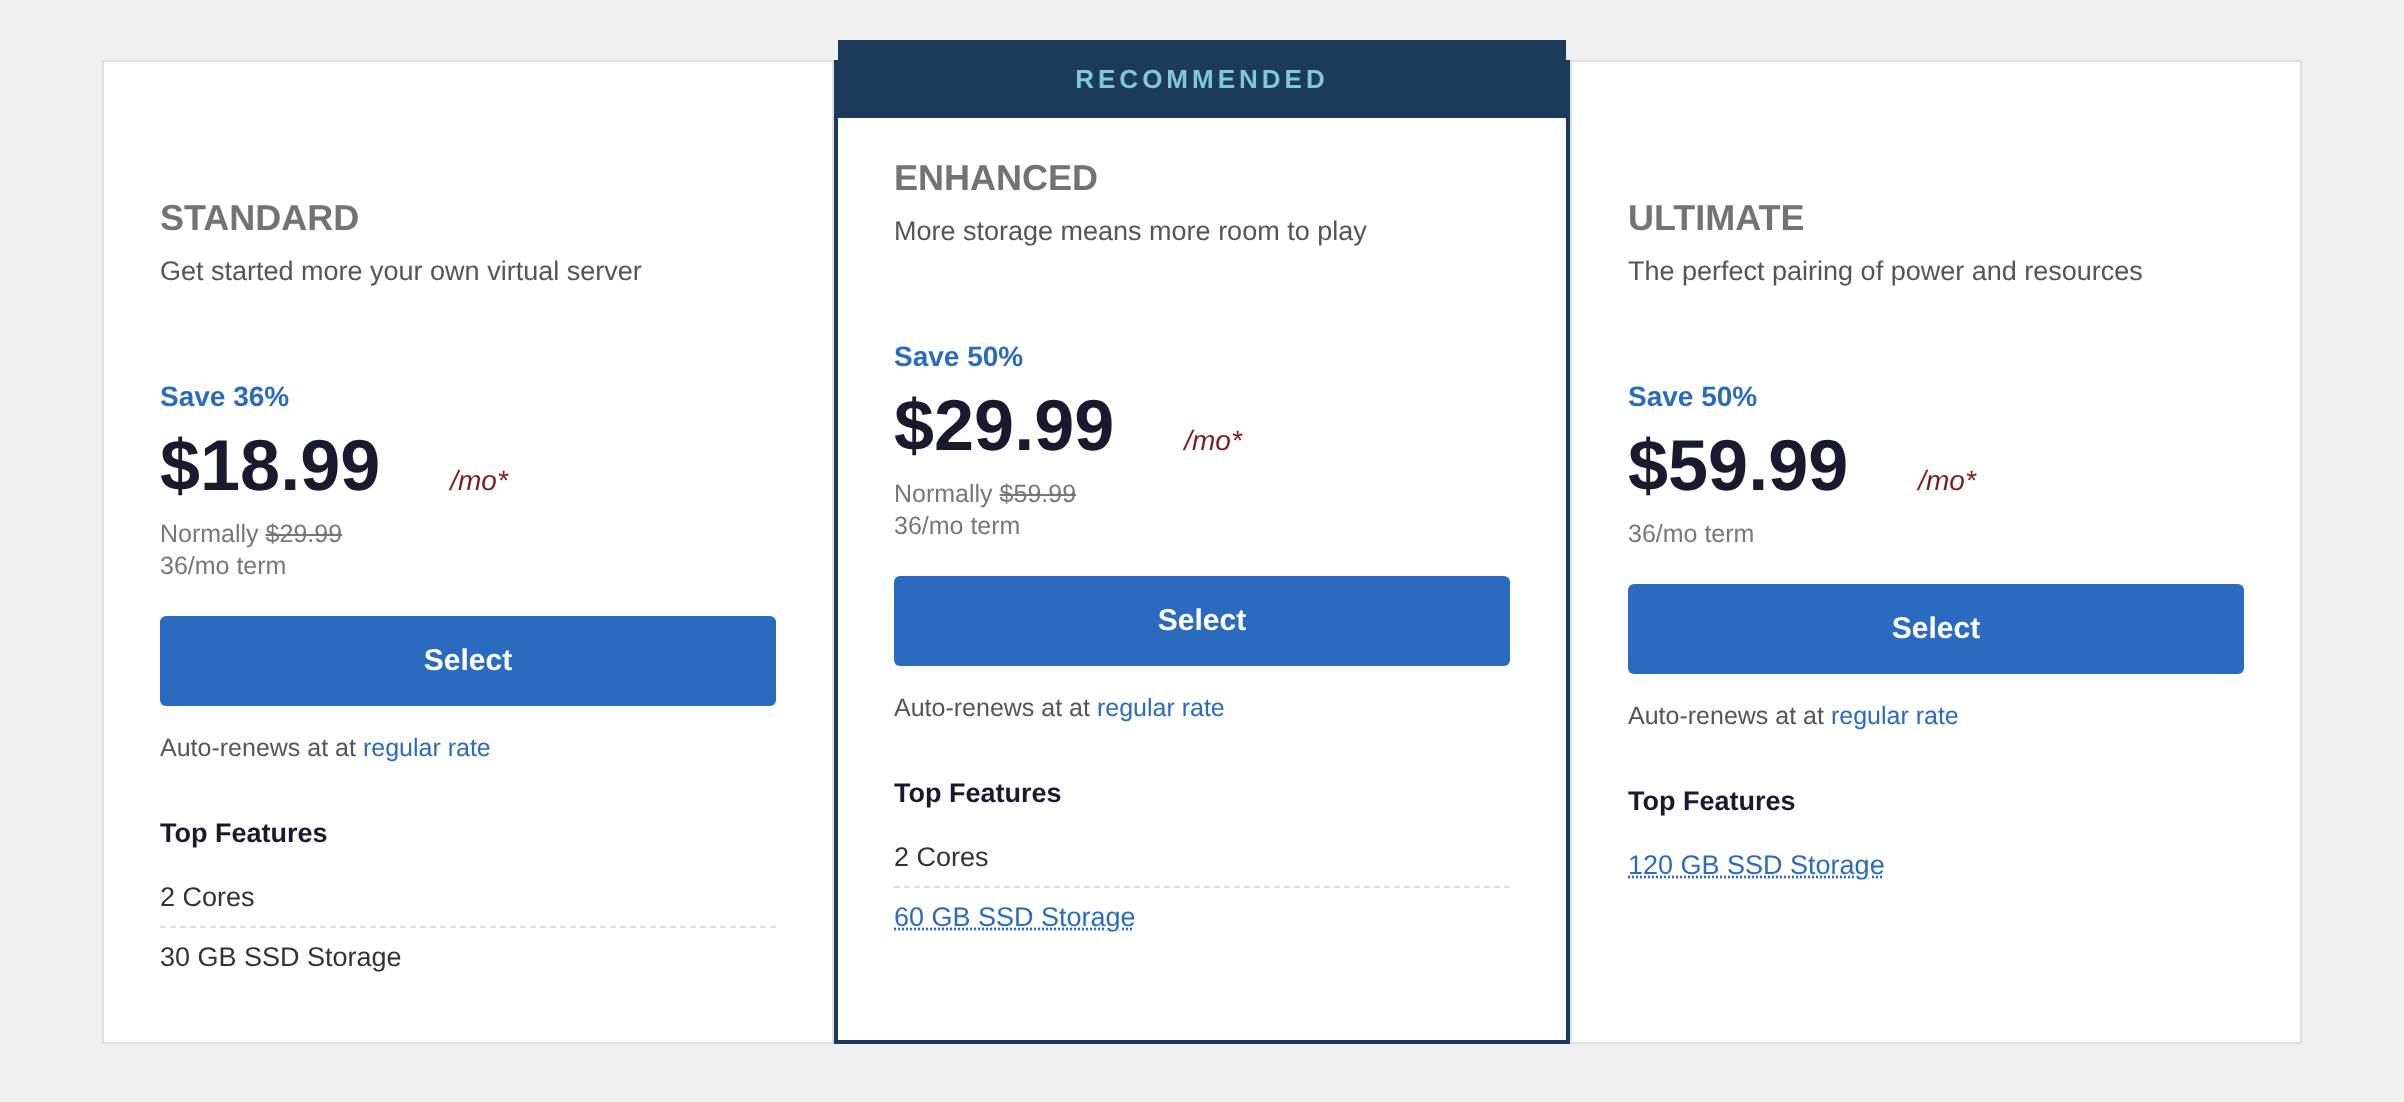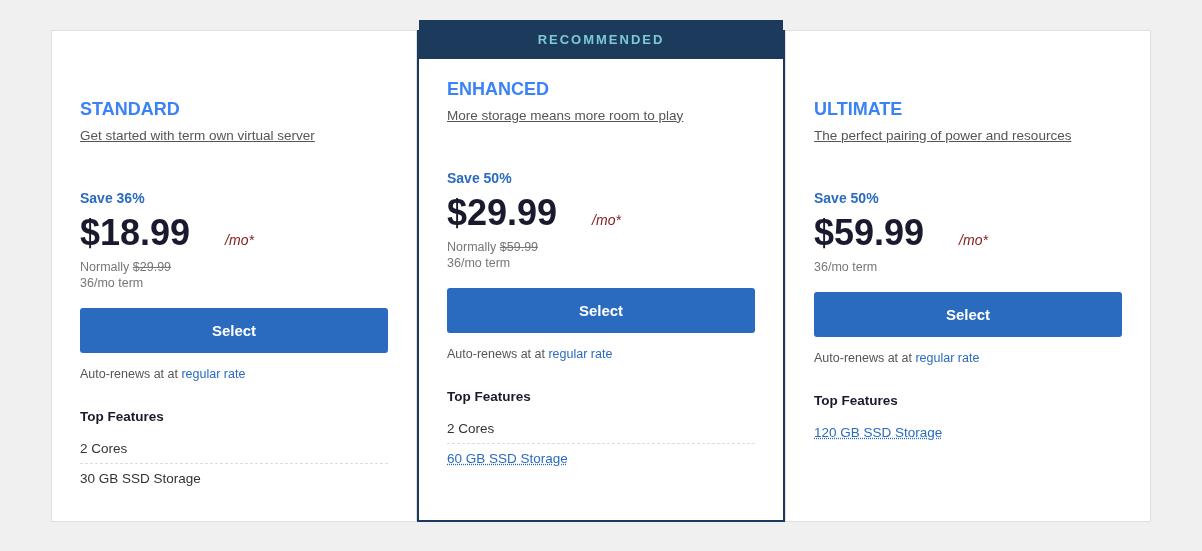--- a/index.html
+++ b/index.html
@@ -36,30 +36,29 @@
       text-align: center;
       padding: 12px 0;
       font-size: 13px;
       font-weight: bold;
       letter-spacing: 2px;
       margin: -30px -28px 20px -28px;
     }
     .plan-name {
       font-size: 18px;
       font-weight: bold;
-      color: #3b82f6;
+      color: #737373;
       margin-bottom: 6px;
     }
     .plan-desc {
       font-size: 13.5px;
       color: #555;
       line-height: 1.5;
       margin-bottom: 22px;
       min-height: 42px;
-      text-decoration: underline;
     }
     .save-badge {
       color: #2a6bbf;
       font-size: 14px;
       font-weight: bold;
       margin-bottom: 6px;
     }
     .price-row {
       display: flex;
       align-items: baseline;
@@ -131,21 +130,21 @@
       text-decoration: underline;
       text-decoration-style: dotted;
     }
   </style>
 </head>
 <body>
 
 <div class="pricing-container">
 <div class="plan-card"><div style="height:50px;"></div>
     <div class="plan-name">STANDARD</div>
-    <div class="plan-desc">Get started with term own virtual server</div>
+    <div class="plan-desc">Get started more your own virtual server</div>
     <div class="save-badge">Save 36%</div>
     <div class="price-row">
       <span class="price-amount">$18.99</span>
       <span class="price-period">/mo*</span>
     </div>
     <div class="price-normal">Normally <s>$29.99</s></div>
     <div class="price-term">36/mo term</div>
     <button class="select-btn">Select</button>
     <div class="auto-renew">
       Auto-renews at at <a href="#">regular rate</a>

